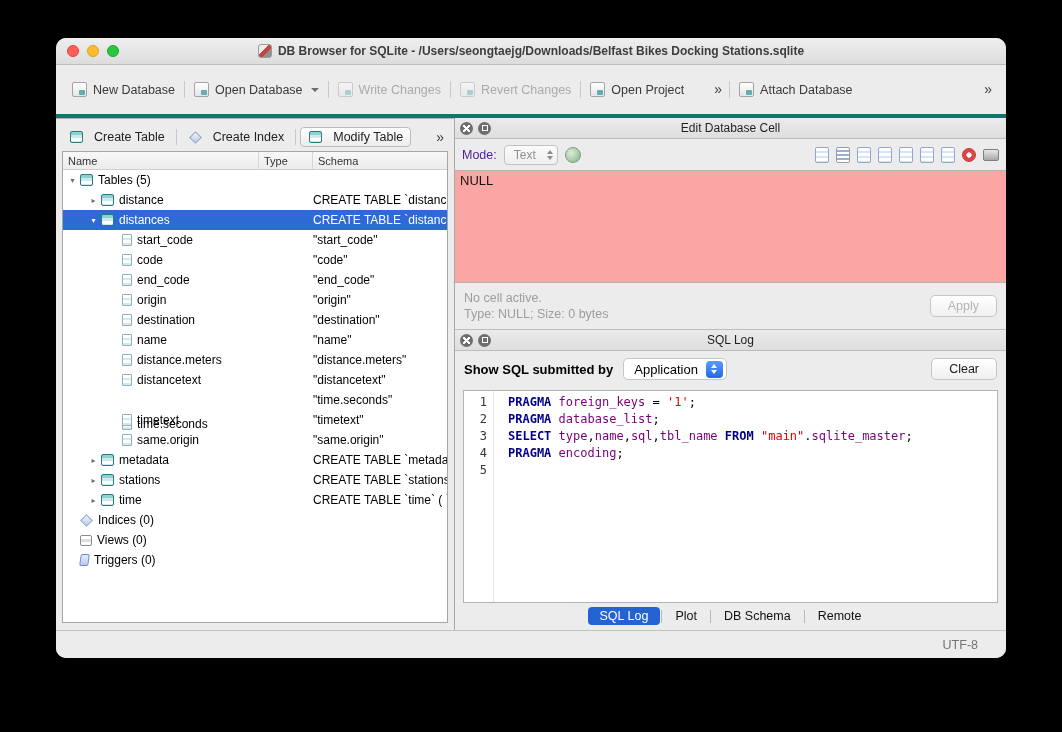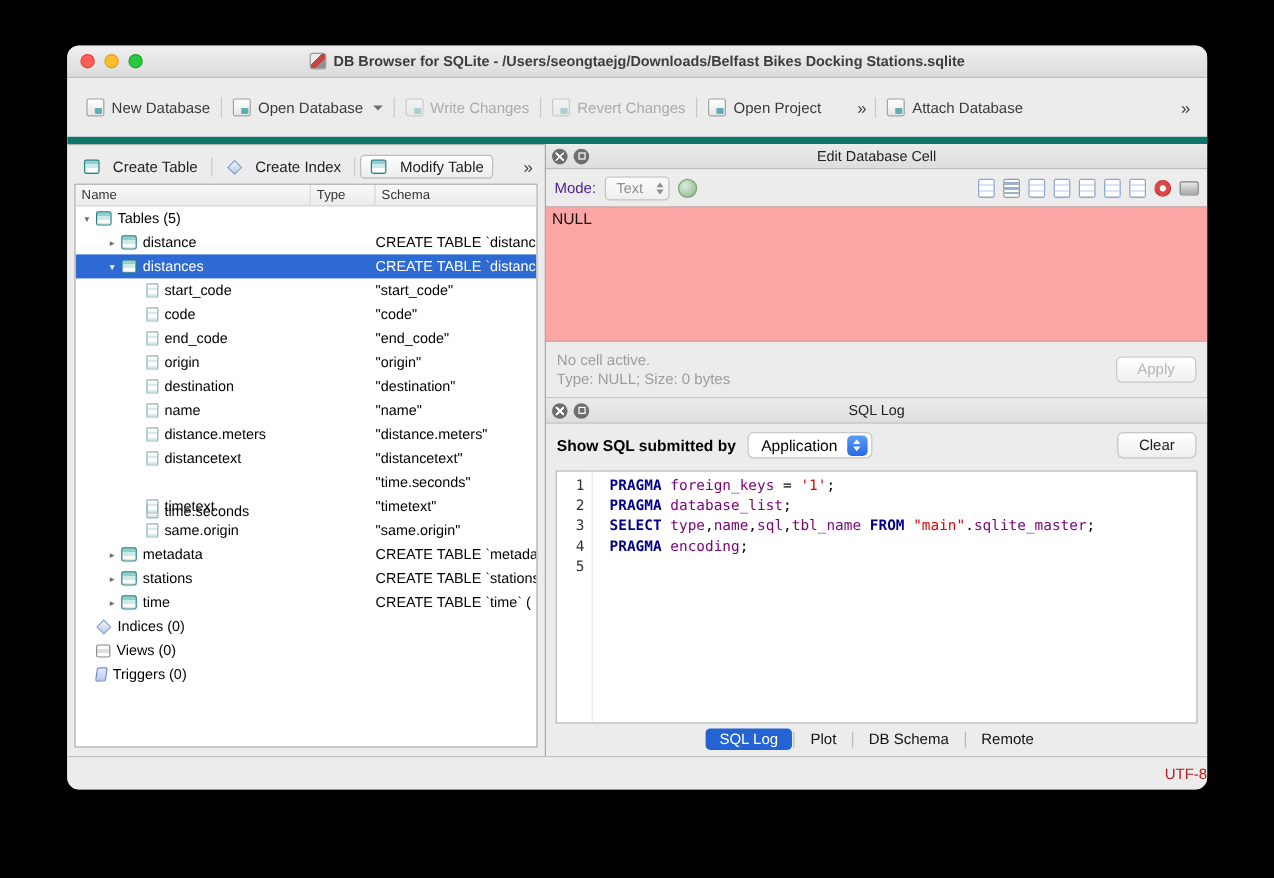--- a/index.html
+++ b/index.html
@@ -8,21 +8,21 @@
   
   .titlebar{flex:0 0 27px;background:linear-gradient(#efefef,#dcdcdc);border-bottom:1px solid #bdbdbd;display:flex;align-items:center;position:relative}
   .traffic{display:flex;gap:8px;padding-left:11px;z-index:2}
   .light{width:12px;height:12px;border-radius:50%}
   .light.red{background:#ff5f57;border:1px solid #e0443e}
   .light.yellow{background:#febc2e;border:1px solid #d9a022}
   .light.green{background:#28c840;border:1px solid #1ca62f}
   .title-wrap{position:absolute;left:0;right:0;display:flex;justify-content:center;align-items:flex-end;gap:6px;font-size:12px;font-weight:700;color:#3d3d3d}
   .appicon{width:14px;height:14px;border-radius:3px;border:1px solid #9a9a9a;background:linear-gradient(135deg,#ececec 0 38%,#c5463f 38% 66%,#8f8f8f 66%)}
   
-  .toolbar{flex:0 0 29px;background:#ececec;border-bottom:6px solid #0f766e;display:flex;align-items:center;padding:16px 7px;font-size:12.5px;color:#3a3a3a}
+  .toolbar{flex:0 0 29px;background:#ececec;border-bottom:4px solid #0f766e;display:flex;padding:16px 7px;font-size:12.5px;color:#3a3a3a}
   .tb-item{display:flex;align-items:center;gap:6px;padding:0 9px;height:100%}
   .tb-item.disabled{color:#ababab}
   .tb-item.disabled .tico{opacity:.45}
   .tb-sep{width:1px;height:17px;background:#c9c9c9}
   .tico{width:15px;height:15px;position:relative;border:1px solid #a3a3a3;border-radius:2px;background:linear-gradient(#ffffff,#e6e6e6)}
   .tico::after{content:"";position:absolute;right:1px;bottom:1px;width:6px;height:5px;border-radius:1px;background:#5fb0b0}
   .tb-chev{width:0;height:0;border-left:4px solid transparent;border-right:4px solid transparent;border-top:4px solid #6d6d6d;margin-left:2px}
   .tb-ovf{color:#3c3c3c;font-size:14px;padding:0 7px}
   .tb-ovf.first{margin-left:14px}
   .tb-ovf.last{margin-left:auto}
@@ -99,21 +99,21 @@
   .code{flex:1;padding:3px 0 0 14px;overflow:hidden;white-space:pre}
   .tok-kw{color:#00008b;font-weight:700}
   .tok-id{color:#7a007a}
   .tok-st{color:#e00000}
   .tok-pl{color:#000}
   .bottom-tabs{flex:0 0 27px;display:flex;align-items:center;justify-content:center;padding:4px 0 5px}
   .btab{font-size:12.5px;padding:2px 12px;color:#111;border-radius:4px;white-space:nowrap}
   .btab.active{background:#2363d2;color:#fff}
   .btab-sep{width:1px;height:13px;background:#b9b9b9;margin:0 1px}
   
-  .statusbar{flex:0 0 28px;background:#ececec;border-top:1px solid #c2c2c2;display:flex;align-items:center;justify-content:flex-end;padding:0 0;font-size:12.5px;color:#b91c1c}
+  .statusbar{flex:0 0 28px;background:#ececec;border-top:1px solid #c2c2c2;display:flex;align-items:center;justify-content:flex-end;padding:0 28px;font-size:12.5px;color:#737373}
 </style>
 </head>
 <body>
 
 <div class="window">
 
   <div class="titlebar">
     <div class="traffic">
       <div class="light red"></div>
       <div class="light yellow"></div>

